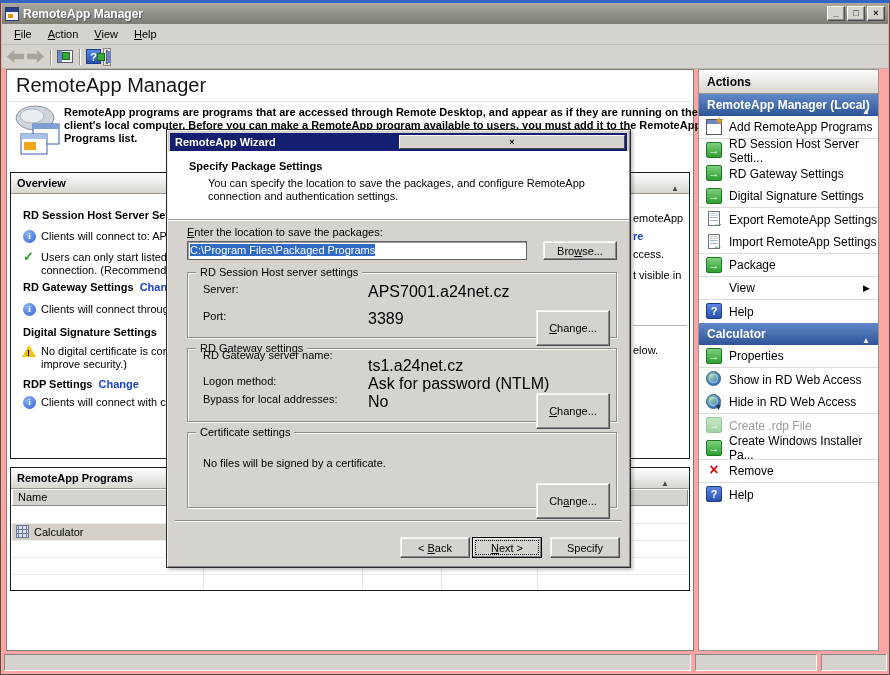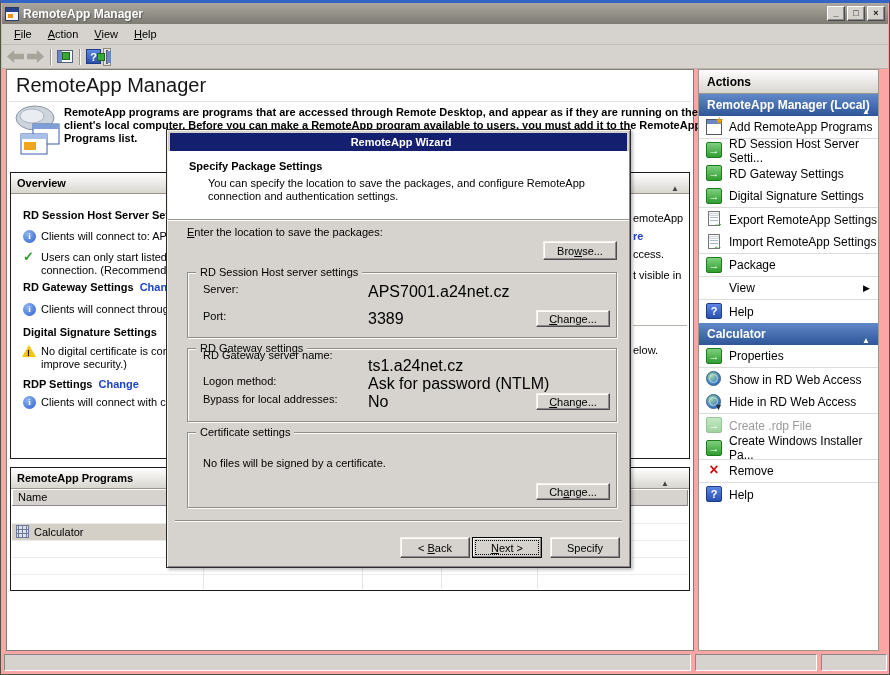--- a/index.html
+++ b/index.html
@@ -110,21 +110,21 @@
   .globe{border-radius:50%;background:radial-gradient(circle at 35% 30%,#9ed69e,#3a78c8 70%);
     border:1px solid #2a5a8a;width:15px;height:15px;}
   .globe::before{content:"";position:absolute;inset:2px;border-radius:50%;border:1px solid rgba(255,255,255,.55);}
   .globe .darr{position:absolute;right:-3px;bottom:-4px;color:#234;font-size:9px;}
   .removeic{color:#cf1414;font-weight:bold;font-size:16px;line-height:14px;text-align:center;}
   .subarrow{position:absolute;right:8px;font-size:9px;color:#000;}
   
   .wizard{position:absolute;left:165px;top:126px;width:465px;height:439px;background:#d6d3ce;
     border:1px solid #2a2a2a;box-shadow:inset 1px 1px 0 #f2efe9,inset -1px -1px 0 #8a868a,2px 2px 3px rgba(0,0,0,.25);z-index:50;}
   .wz-title{position:absolute;left:3px;top:3px;right:3px;height:18px;background:#151f70;color:#fff;
-    font-weight:bold;font-size:11px;line-height:18px;padding-left:5px;display:flex;align-items:center;flex-direction:column;}
+    font-weight:bold;font-size:11px;line-height:18px;padding-left:5px;display:flex;align-items:center;}
   .wz-title span{flex:1;}
   .wz-close{width:16px;height:14px;margin-right:2px;background:#d6d3ce;border:1px solid;
     border-color:#fff #4d4d4d #4d4d4d #fff;color:#000;font-size:9px;line-height:12px;text-align:center;font-weight:bold;}
   .wz-head{position:absolute;left:1px;top:21px;right:1px;height:69px;background:#fff;
     border-bottom:1px solid #9a968e;box-shadow:0 1px 0 #fff;}
   .wz-heading{position:absolute;left:21px;top:9px;font-weight:bold;}
   .wz-sub{position:absolute;left:40px;font-size:11px;white-space:nowrap;}
   .wz-label{position:absolute;left:20px;top:96px;}
   .wz-input{position:absolute;left:20px;top:111px;width:340px;height:19px;background:#fff;
     border:1px solid #636363;box-shadow:inset 1px 1px 0 #9a9a9a;padding:2px 2px;font-size:11px;
@@ -132,21 +132,21 @@
   .selblue{background:#316ac5;color:#fff;}
   .btn{background:#d6d3ce;border:1px solid;border-color:#f4f1ea #4d4d4d #4d4d4d #f4f1ea;
     box-shadow:inset -1px -1px 0 #8a868a,inset 1px 1px 0 #fff;font-size:11px;text-align:center;
     font-family:"Liberation Sans",sans-serif;color:#000;padding:0;}
   .btn-default{border:1px solid #000;outline:1px dotted #000;outline-offset:-4px;}
   .groupbox{position:absolute;left:20px;width:430px;border:1px solid #8d8d8d;
     box-shadow:inset 1px 1px 0 #fdfbf6,1px 1px 0 #fdfbf6;}
   .legend{position:absolute;left:8px;top:-7px;background:#d6d3ce;padding:0 4px;font-size:11px;}
   .grow-label{position:absolute;left:15px;font-size:11px;}
   .grow-val{position:absolute;left:180px;font-size:16px;}
-  .gchange{position:absolute;left:348px;width:74px;height:17px;}
+  .gchange{position:absolute;left:348px;width:74px;height:36px;}
   .wz-sep{position:absolute;left:8px;right:8px;top:390px;height:2px;
     border-top:1px solid #8d8d8d;border-bottom:1px solid #fdfbf6;}
   .wz-btn{position:absolute;top:407px;width:70px;height:21px;}
   
   .seg{position:absolute;top:651px;height:17px;background:#d6d3ce;
     border:1px solid;border-color:#8a868a #fff #fff #8a868a;}
   u{text-decoration:underline;}
 </style>
 </head>
 <body>
@@ -363,20 +363,23 @@
       <span>RemoteApp Wizard</span>
       <span class="wz-close">×</span>
     </div>
     <div class="wz-head">
       <div class="wz-heading">Specify Package Settings</div>
       <div class="wz-sub" style="top:26px">You can specify the location to save the packages, and configure RemoteApp</div>
       <div class="wz-sub" style="top:39px">connection and authentication settings.</div>
     </div>
 
     <div class="wz-label"><u>E</u>nter the location to save the packages:</div>
+    <div class="wz-input">
+      <span class="selblue">C:\Program Files\Packaged Programs</span>
+    </div>
     <button class="btn" style="position:absolute;left:376px;top:111px;width:74px;height:19px">Bro<u>w</u>se...</button>
 
     <div class="groupbox" style="top:142px;height:66px">
       <span class="legend">RD Session Host server settings</span>
       <span class="grow-label" style="top:10px">Server:</span>
       <span class="grow-val" style="top:10px">APS7001.a24net.cz</span>
       <span class="grow-label" style="top:37px">Port:</span>
       <span class="grow-val" style="top:37px">3389</span>
       <button class="btn gchange" style="top:37px"><u>C</u>hange...</button>
     </div>

